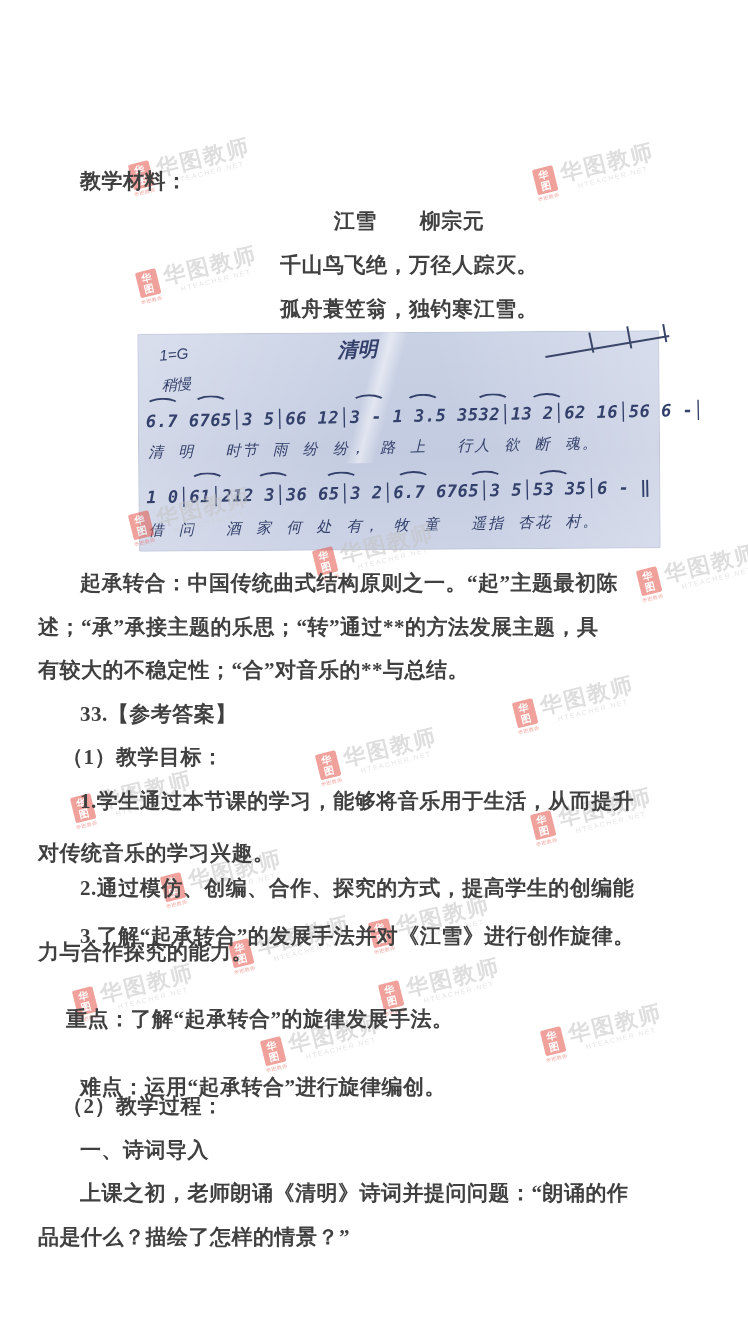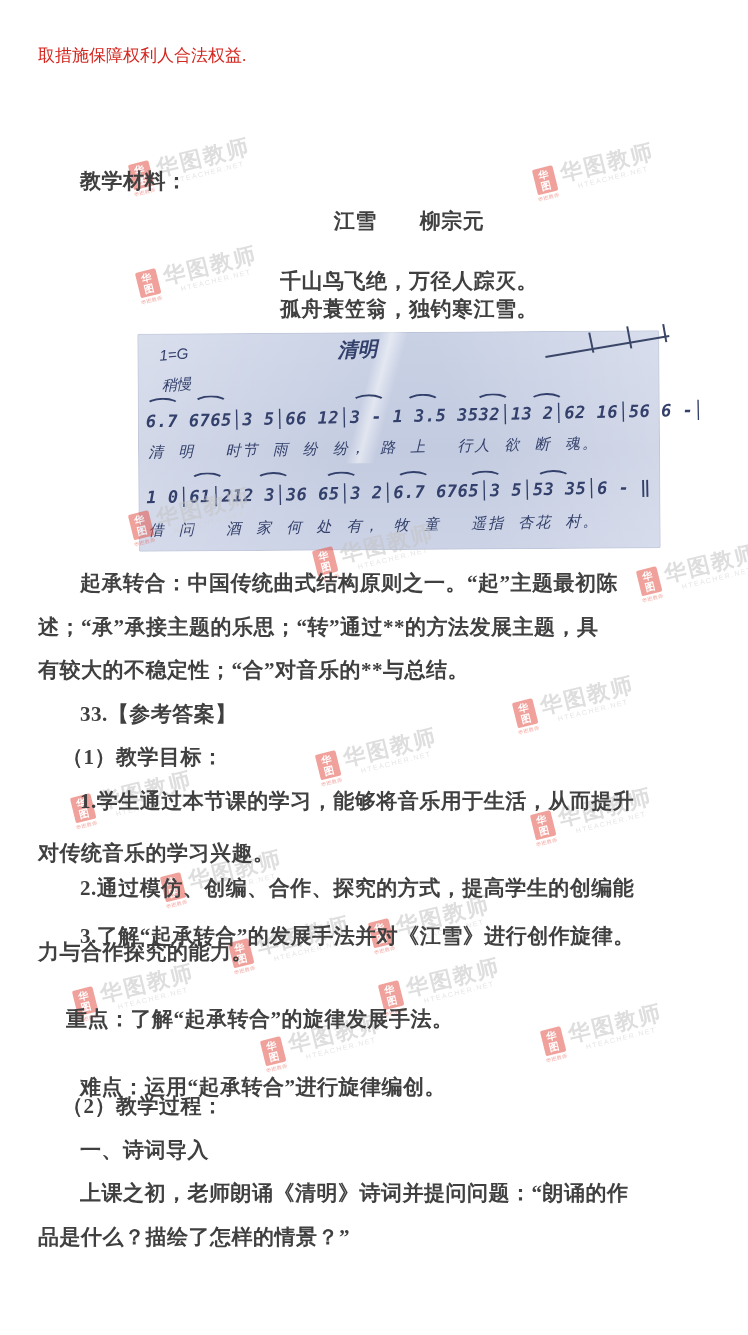--- a/index.html
+++ b/index.html
@@ -232,28 +232,27 @@
           <span class="wm-logo-sub">华图教师</span>
         </div>
         <div class="wm-body">
           <span class="wm-cn">华图教师</span>
           <span class="wm-en">HTEACHER.NET</span>
         </div>
       </div>
     </div>
 
   <div class="disclaimer">
-    <div class="dline">取措施保障权利人合法权益.</div>
   </div>
 
   <div class="lead" style="left:80px;top:166px;">教学材料：</div>
 
   <div class="poem-wrap">
     <div class="poem-line" style="top:206px;">江雪　　柳宗元</div>
-    <div class="poem-line" style="top:250px;margin-top:16px;">千山鸟飞绝，万径人踪灭。</div>
+    <div class="poem-line" style="top:250px;">千山鸟飞绝，万径人踪灭。</div>
     <div class="poem-line" style="top:294px;">孤舟蓑笠翁，独钓寒江雪。</div>
   </div>
 
   <div class="photo">
     <div class="fold"></div>
     <svg class="pen-sketch" width="130" height="42" viewBox="0 0 130 42">
       <path d="M2 34 L126 14" stroke="#3a4668" stroke-width="2" fill="none"></path>
       <path d="M46 10 L50 30" stroke="#3a4668" stroke-width="2" fill="none"></path>
       <path d="M84 4 L88 26" stroke="#3a4668" stroke-width="2" fill="none"></path>
       <path d="M120 2 L123 20" stroke="#3a4668" stroke-width="2" fill="none"></path>

